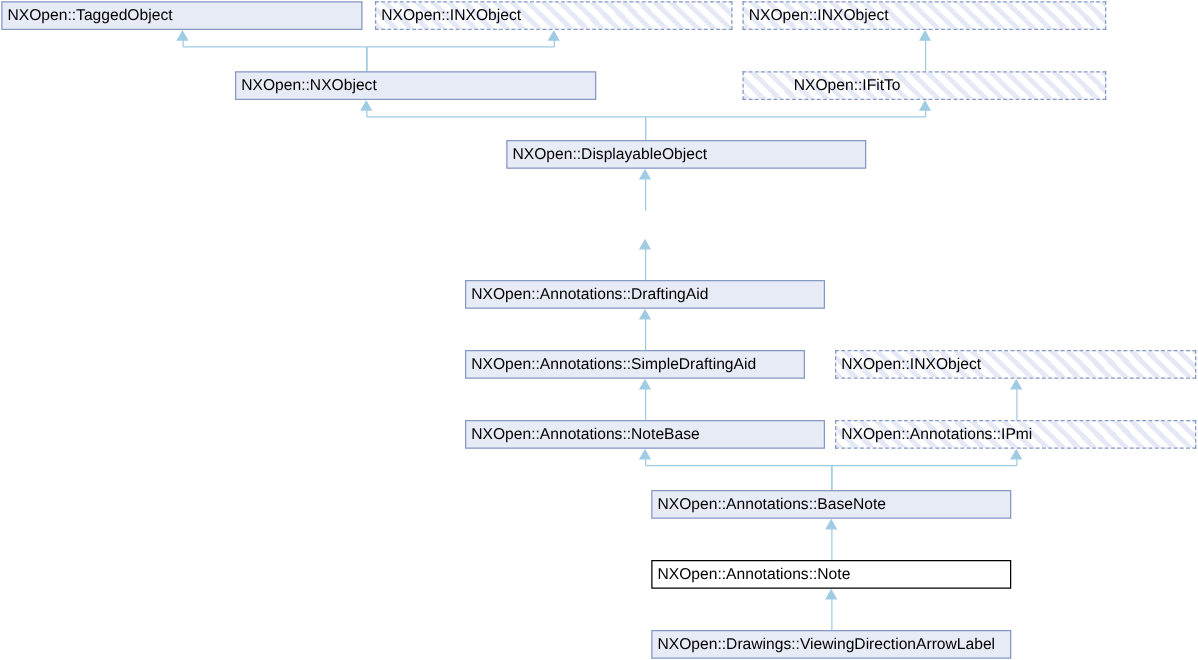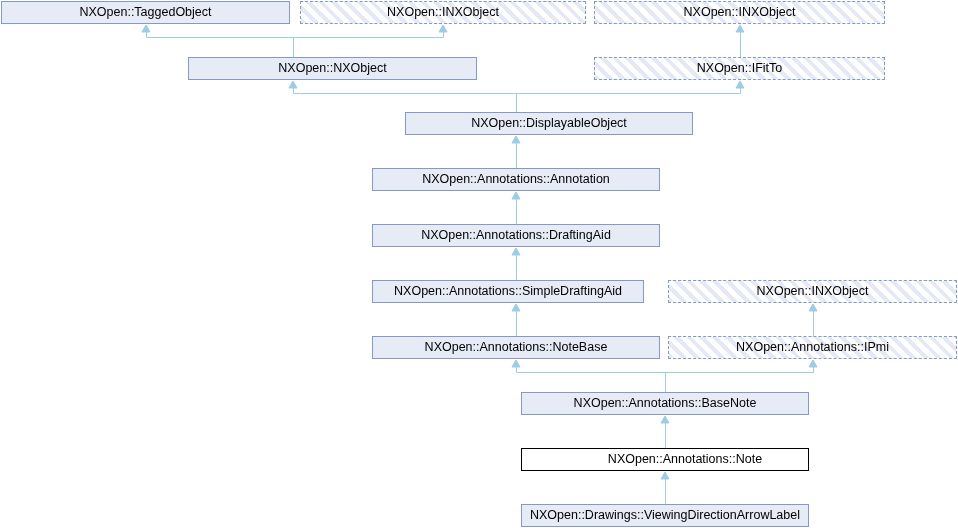--- a/index.html
+++ b/index.html
@@ -23,21 +23,21 @@
     top: 0;
     width: 958px;
     height: 528px;
     pointer-events: none;
   }
   .node {
     position: absolute;
     box-sizing: border-box;
     height: 23px;
     line-height: 21px;
-    text-align: center;
+    text-align: left;
     font-size: 12.5px;
     color: #000000;
     white-space: nowrap;
     overflow: hidden;
   }
   .node.solid {
     background: #e7ebf6;
     border: 1px solid #8699c4;
   }
   .node.current {
@@ -139,46 +139,43 @@
     </div>
     <div class="node abstract" style="left: 300px; top: 1px; width: 286px;">
       <span class="node-label">NXOpen::INXObject</span>
     </div>
     <div class="node abstract" style="left: 594px; top: 1px; width: 291px;">
       <span class="node-label">NXOpen::INXObject</span>
     </div>
     <div class="node solid" style="left: 148px; top: 57px; width: 289px; margin-left: 40px;">
       <span class="node-label">NXOpen::NXObject</span>
     </div>
-    <div class="node abstract" style="left: 594px; top: 57px; width: 291px;">
+    <div class="node abstract" style="left: 594px; top: 57px; width: 291px; padding-left: 36px;">
       <span class="node-label">NXOpen::IFitTo</span>
     </div>
     <div class="node solid" style="left: 372px; top: 112px; width: 288px; margin-left: 33px;">
       <span class="node-label">NXOpen::DisplayableObject</span>
-    </div>
-    <div class="node solid" style="left: 372px; top: 168px; width: 288px;">
-      <span class="node-label">NXOpen::Annotations::Annotation</span>
     </div>
     <div class="node solid" style="left: 372px; top: 224px; width: 288px;">
       <span class="node-label">NXOpen::Annotations::DraftingAid</span>
     </div>
     <div class="node solid" style="left: 372px; top: 280px; width: 272px;">
       <span class="node-label">NXOpen::Annotations::SimpleDraftingAid</span>
     </div>
     <div class="node abstract" style="left: 668px; top: 280px; width: 289px;">
       <span class="node-label">NXOpen::INXObject</span>
     </div>
     <div class="node solid" style="left: 372px; top: 336px; width: 288px;">
       <span class="node-label">NXOpen::Annotations::NoteBase</span>
     </div>
     <div class="node abstract" style="left: 668px; top: 336px; width: 289px;">
       <span class="node-label">NXOpen::Annotations::IPmi</span>
     </div>
     <div class="node solid" style="left: 521px; top: 392px; width: 288px;">
       <span class="node-label">NXOpen::Annotations::BaseNote</span>
     </div>
-    <div class="node current" style="left: 521px; top: 448px; width: 288px; padding-left: 40px;">
+    <div class="node current" style="left: 521px; top: 448px; width: 288px;">
       <span class="node-label">NXOpen::Annotations::Note</span>
     </div>
     <div class="node solid" style="left: 521px; top: 504px; width: 288px;">
       <span class="node-label">NXOpen::Drawings::ViewingDirectionArrowLabel</span>
     </div>
   </div>
 
 </body></html>

